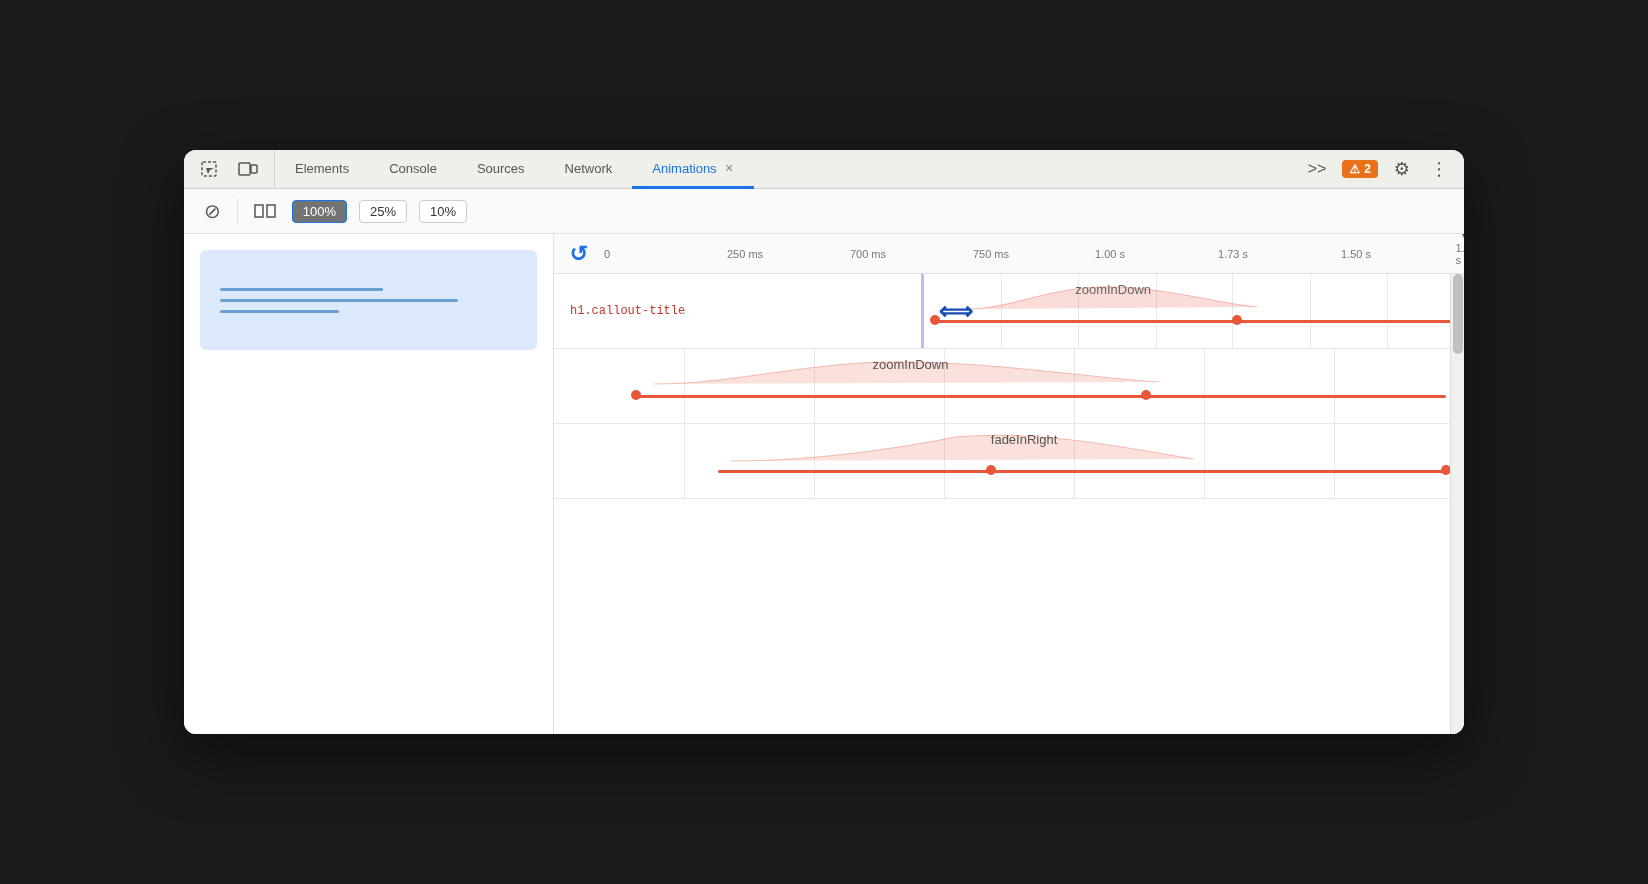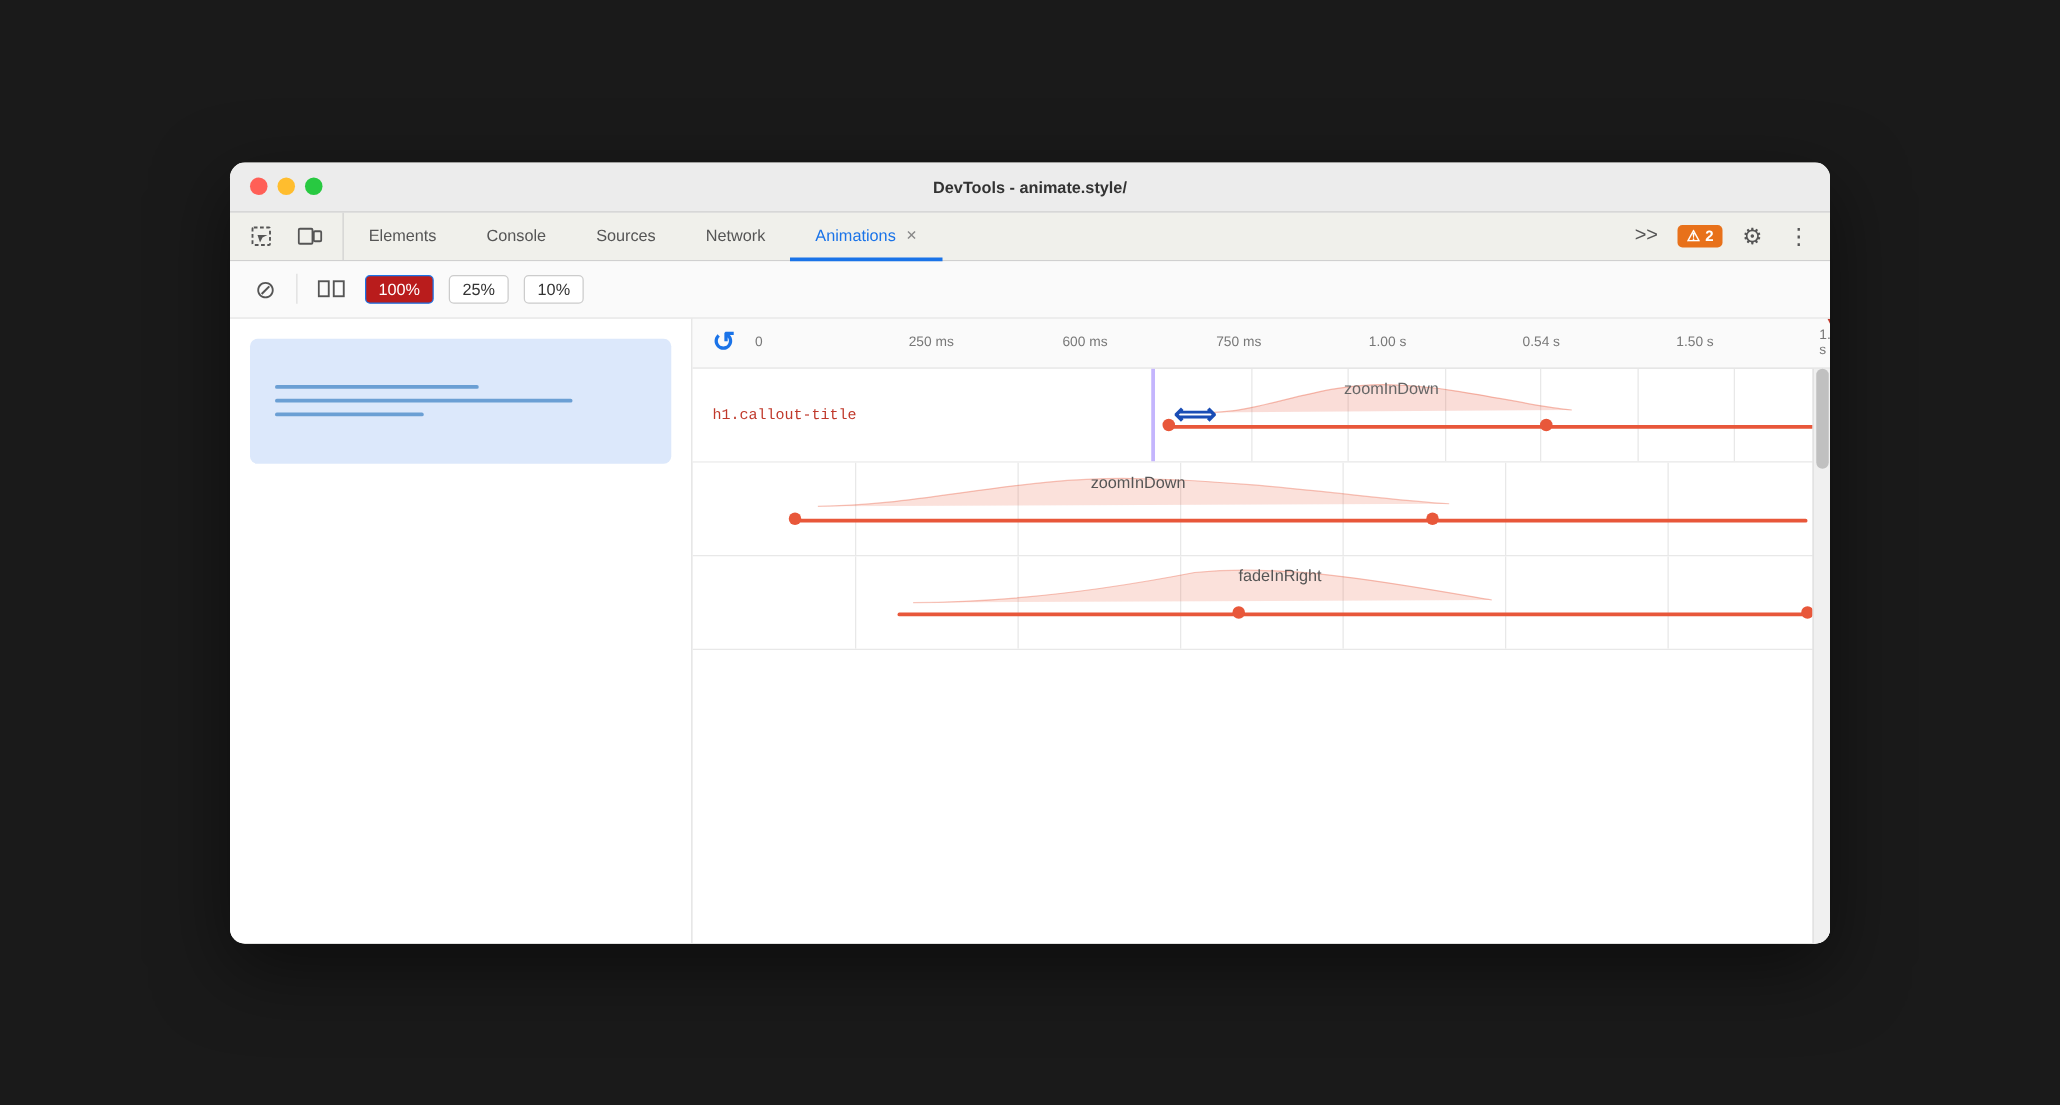--- a/index.html
+++ b/index.html
@@ -137,21 +137,21 @@
     .speed-btn {
       border: 1px solid #ccc;
       background: white;
       border-radius: 4px;
       padding: 3px 10px;
       font-size: 13px;
       cursor: pointer;
       color: #333;
     }
     .speed-btn.active {
-      background: #b91c1c;
+      background: #737373;
       color: white;
       border-color: #1a73e8;
     }
     
     .main-content {
       background: white;
       display: flex;
       position: relative;
       min-height: 500px;
     }
@@ -305,28 +305,20 @@
       height: 80px;
       background: #c0c0c0;
       border-radius: 5px;
     }
   </style>
 </head>
 <body>
 
 <div class="window">
 
-  <div class="titlebar">
-    <div class="titlebar-buttons">
-      <button class="tb-btn tb-close"></button>
-      <button class="tb-btn tb-min"></button>
-      <button class="tb-btn tb-max"></button>
-    </div>
-    <span class="titlebar-title">DevTools - animate.style/</span>
-  </div>
 
   <div class="devtools-toolbar">
     <div class="toolbar-icons">
       <button class="icon-btn">
         <svg width="18" height="18" viewBox="0 0 18 18" fill="none" stroke="#555" stroke-width="1.5">
           <rect x="2" y="2" width="14" height="14" rx="1" stroke-dasharray="3 2"></rect>
           <path d="M6 8 L8 14 L10 10 L14 8 Z" fill="#555" stroke="none"></path>
         </svg>
       </button>
       <button class="icon-btn">
@@ -403,24 +395,24 @@
       </div>
     </div>
 
     <div class="timeline-panel">
 
       <div class="timeline-ruler">
         <div class="ruler-replay" style="color:#1a73e8; font-size:22px; font-weight:bold;">↺</div>
         <div class="ruler-ticks" style="position:relative; flex:1; height:100%;">
           <span class="ruler-tick" style="left:0%;">0</span>
           <span class="ruler-tick" style="left:14.3%;">250 ms</span>
-          <span class="ruler-tick" style="left:28.6%;">600 ms</span>
+          <span class="ruler-tick" style="left:28.6%;">700 ms</span>
           <span class="ruler-tick" style="left:42.9%;">750 ms</span>
           <span class="ruler-tick" style="left:57.1%;">1.00 s</span>
-          <span class="ruler-tick" style="left:71.4%;">0.54 s</span>
+          <span class="ruler-tick" style="left:71.4%;">1.73 s</span>
           <span class="ruler-tick" style="left:85.7%;">1.50 s</span>
           <span class="ruler-tick" style="left:99%;">1.75 s</span>
 
           <div style="position:absolute; right:-14px; top:0; width:0; height:0; border-left:8px solid transparent; border-right:8px solid transparent; border-top:16px solid #c0392b;"></div>
         </div>
       </div>
 
       <div class="anim-rows">
 
         <div class="anim-row">

